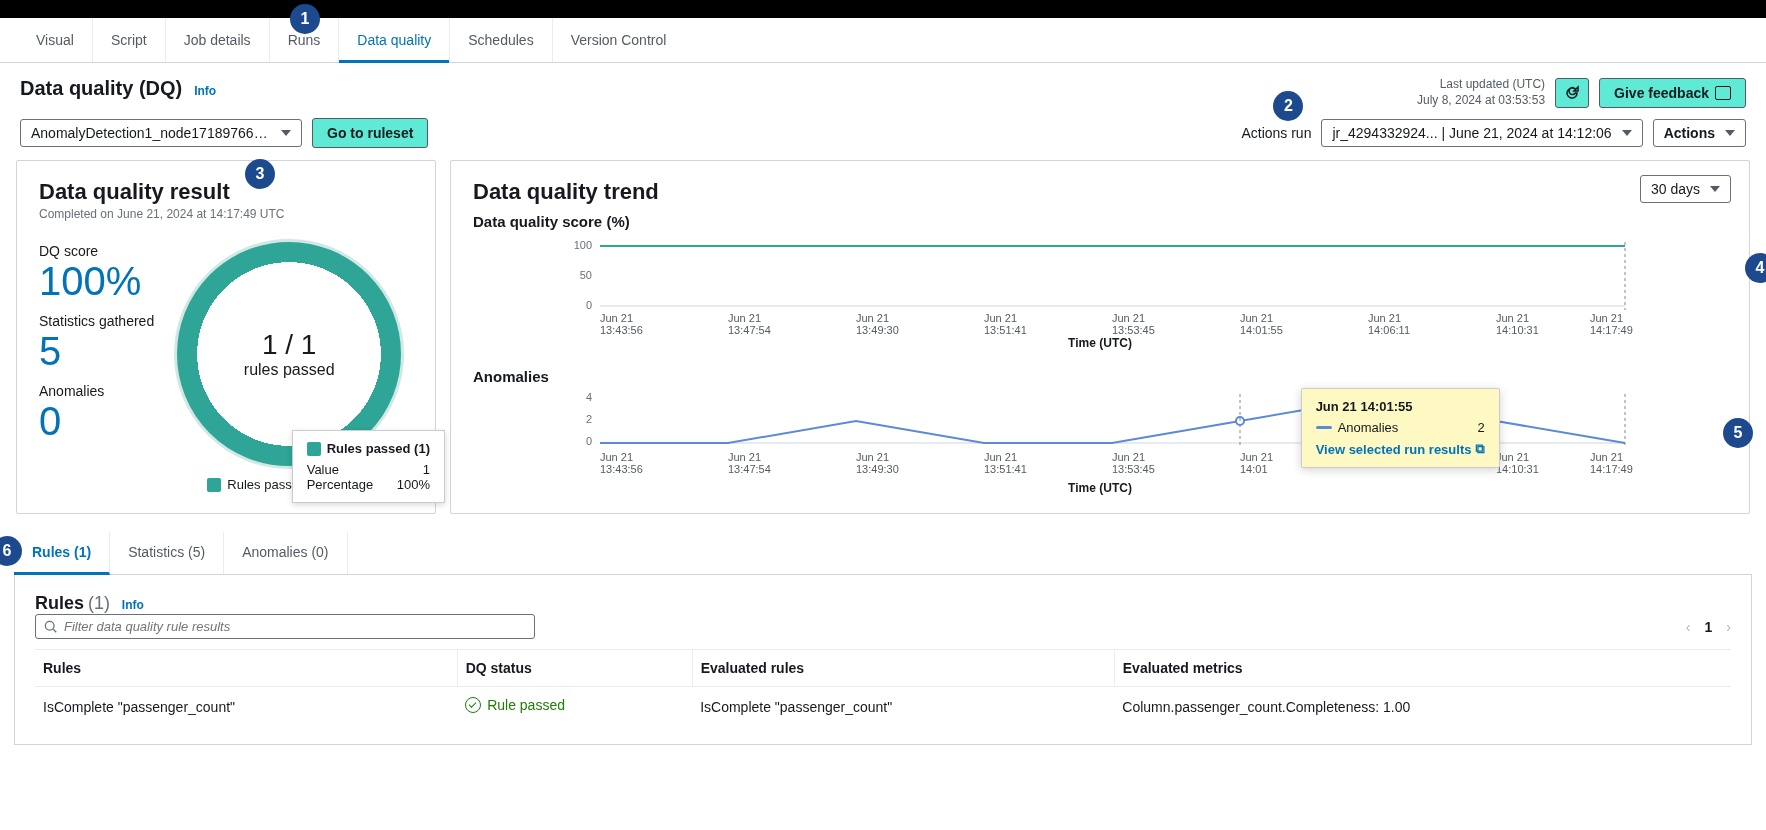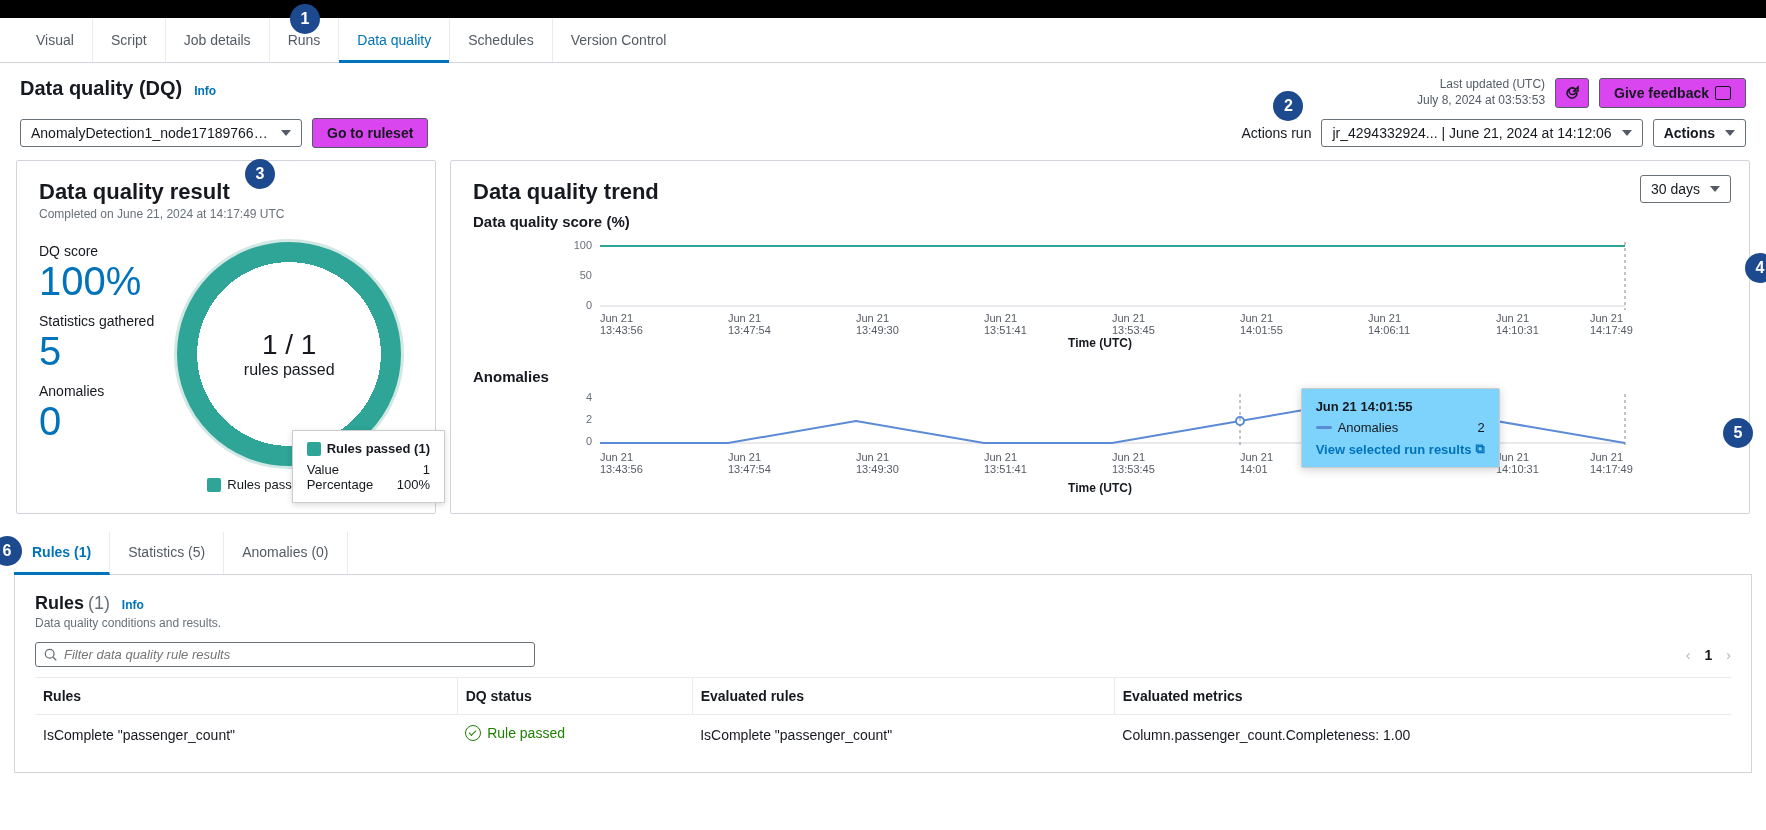--- a/index.html
+++ b/index.html
@@ -9,21 +9,21 @@
 .tab { padding: 14px 18px; cursor: pointer; color: #545b64; position: relative; border-right: 1px solid #e9ebed; }
 .tab:last-child { border-right: none; }
 .tab.active { color: #0073bb; font-weight: 400; }
 .tab.active::after { content: ""; position: absolute; left:0; right:0; bottom:-1px; height:3px; background:#0073bb; }
 .page { padding: 0 14px 40px 14px; }
 .hdr-row { display:flex; align-items:flex-start; justify-content:space-between; padding: 14px 6px 10px 6px; }
 .page-title { font-size: 20px; font-weight: 700; }
 .info-link { color:#0073bb; font-size:12px; font-weight:700; margin-left:8px; cursor:pointer; }
 .hdr-right { text-align:right; display:flex; align-items:flex-end; gap:10px; }
 .last-updated { color:#545b64; font-size:12px; line-height:1.3; text-align:right; }
-.btn { border:1px solid #545b64; background:#d946ef; border-radius:3px; padding:6px 14px; cursor:pointer; font-size:14px; display:inline-flex; align-items:center; gap:6px; font-weight:700; color:#16191f; }
+.btn { border:1px solid #545b64; background:#5eead4; border-radius:3px; padding:6px 14px; cursor:pointer; font-size:14px; display:inline-flex; align-items:center; gap:6px; font-weight:700; color:#16191f; }
 .btn.icon-only { padding:6px 8px; }
 .row2 { display:flex; justify-content:space-between; align-items:center; padding: 0 6px 12px 6px; gap:12px; }
 .row2-left, .row2-right { display:flex; align-items:center; gap:10px; }
 .select-box { border:1px solid #687078; border-radius:3px; background:#fff; padding:5px 10px; display:inline-flex; align-items:center; gap:10px; cursor:pointer; min-width:0; }
 .label-txt { color:#16191f; font-size:14px; }
 .caret { width:0; height:0; border-left:5px solid transparent; border-right:5px solid transparent; border-top:6px solid #545b64; }
 .content-grid { display:grid; grid-template-columns: 420px 1fr; gap:14px; padding: 0 2px; }
 .card { border:1px solid #d1d5db; border-radius:2px; padding:18px 22px; position:relative; }
 .card h2 { font-size:22px; font-weight:700; margin-bottom:2px; }
 .sub { color:#687078; font-size:12px; }
@@ -45,21 +45,21 @@
 .tooltip-title { font-weight:700; display:flex; align-items:center; gap:6px; margin-bottom:6px; }
 .tooltip-row { display:flex; justify-content:space-between; gap:20px; }
 .trend-card { position:relative; }
 .range-select { position:absolute; right:18px; top:14px; }
 .chart-section { margin-top:8px; }
 .chart-title-sm { font-size:15px; font-weight:700; margin-bottom:4px; }
 .axis-lbl { text-align:center; font-size:12px; font-weight:700; margin-top:2px; }
 svg { display:block; }
 .tick { font-size:11px; fill:#687078; }
 .xlabel { font-size:11px; fill:#545b64; }
-.hover-popup { position:absolute; background:#7dd3fc; border:1px solid #ccc; box-shadow:0 2px 10px rgba(0,0,0,0.18); padding:10px 14px; border-radius:2px; font-size:13px; z-index:10; }
+.hover-popup { position:absolute; background:#fef9c3; border:1px solid #ccc; box-shadow:0 2px 10px rgba(0,0,0,0.18); padding:10px 14px; border-radius:2px; font-size:13px; z-index:10; }
 .hover-popup .pt { font-weight:700; margin-bottom:6px; }
 .hover-popup .line { display:flex; align-items:center; justify-content:space-between; gap:22px; margin-bottom:6px; }
 .hover-popup a { color:#0073bb; font-weight:700; text-decoration:none; display:inline-flex; align-items:center; gap:4px; }
 .anom-legend { display:flex; align-items:center; gap:6px; }
 .anom-sw { width:16px; height:3px; background:#5b8ad6; border-radius:2px; }
 .tabs2 { display:flex; border-bottom:1px solid #d1d5db; margin-top:18px; position:relative; }
 .tab2 { padding:12px 18px; cursor:pointer; color:#545b64; border-right:1px solid #e9ebed; font-weight:400; }
 .tab2.active { color:#0073bb; font-weight:700; border-bottom:3px solid #0073bb; margin-bottom:-1px; }
 .rules-panel { border:1px solid #d1d5db; border-top:none; padding:18px 20px; }
 .rules-title { font-size:18px; font-weight:700; }
@@ -294,21 +294,20 @@
     <div class="tab2">Statistics (5)</div>
     <div class="tab2">Anomalies (0)</div>
   </div>
 
   <div class="rules-panel">
     <div>
       <span class="rules-title">Rules</span>
       <span class="rules-title rules-count">(1)</span>
       <span class="info-link">Info</span>
     </div>
-    <div class="rules-sub">Data quality conditions and results.</div>
     <div class="search-row">
       <div class="search-box">
         <span style="margin-right:6px;">
           <svg width="14" height="14" viewBox="0 0 16 16">
               <circle cx="6.5" cy="6.5" r="5" fill="none" stroke="#687078" stroke-width="1.5"></circle>
               <line x1="10.5" y1="10.5" x2="14" y2="14" stroke="#687078" stroke-width="1.5"></line>
             </svg>
         </span>
         <input type="text" placeholder="Filter data quality rule results" style="">
       </div>

